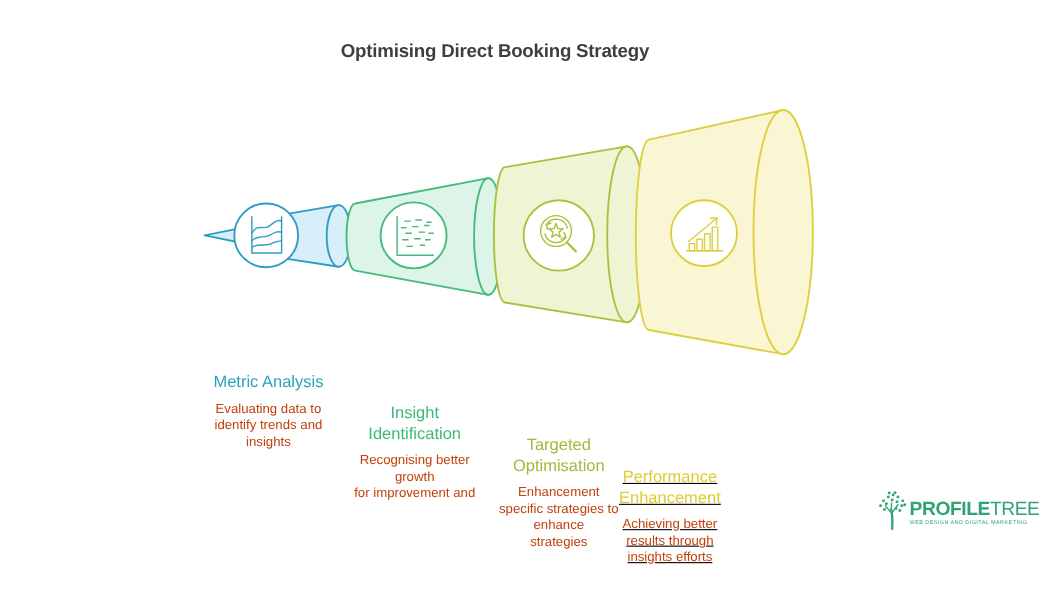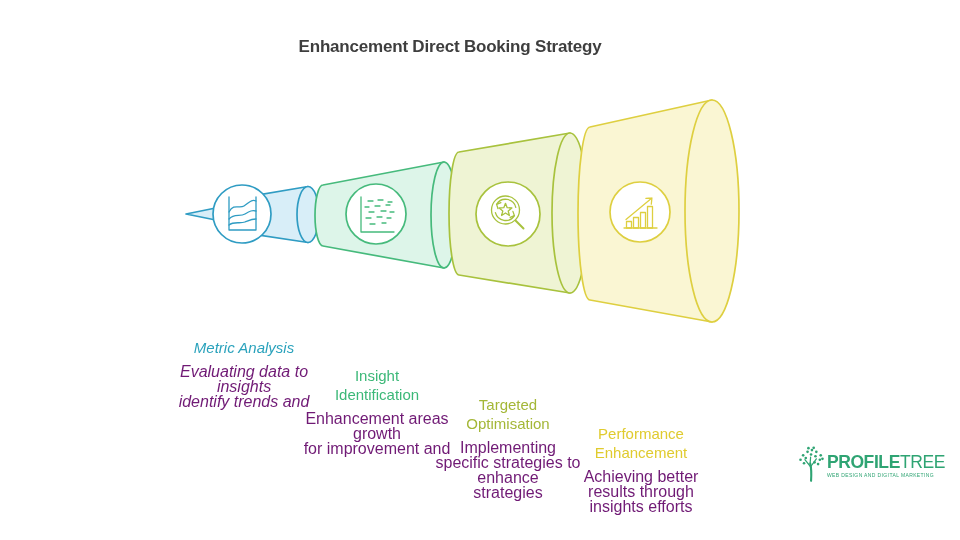--- a/index.html
+++ b/index.html
@@ -3,38 +3,38 @@
 <meta charset="utf-8">
 <style>
   html,body{margin:0;padding:0;background:#fff;}
   #page{position:relative;width:960px;height:540px;background:#ffffff;overflow:hidden;
         font-family:"Liberation Sans",sans-serif;}
   .title{position:absolute;top:37px;left:0;width:900px;text-align:center;
          font-size:17px;font-weight:700;color:#3e3e3e;letter-spacing:-0.2px;}
   .funnel-svg{position:absolute;top:0;left:0;}
   .stage-col{position:absolute;width:150px;text-align:center;}
   .stage-heading{width:126px;margin:0 auto 7px auto;font-size:15px;line-height:19px;font-weight:400;}
-  .stage-desc{font-size:16px;line-height:15px;color:#701a75;}
-  #col-1{left:169px;top:338px;font-style:italic;}
+  .stage-desc{font-size:12px;line-height:15px;color:#c2410c;}
+  #col-1{left:169px;top:338px;}
   #col-2{left:302px;top:366px;}
   #col-3{left:433px;top:395px;}
-  #col-4{left:566px;top:424px;}
+  #col-4{left:534px;top:424px;text-decoration:underline;}
   .logo{position:absolute;left:797px;top:443px;width:148px;height:44px;display:flex;align-items:center;}
   .logo-text{margin-left:0;}
   .brand{font-size:17.5px;line-height:18px;letter-spacing:-0.4px;white-space:nowrap;}
   .brand .bold{font-weight:700;}
   .brand .light{font-weight:400;}
   .tagline{font-size:5px;letter-spacing:0.38px;margin-top:1px;white-space:nowrap;}
 </style>
 </head>
 <body>
 
 <div id="page">
 
-  <div class="title">Enhancement Direct Booking Strategy</div>
+  <div class="title">Optimising Direct Booking Strategy</div>
 
   <svg class="funnel-svg" width="960" height="540" viewBox="0 0 960 540">
 
     <g fill="none" stroke-width="1.7" stroke-linecap="round" stroke-linejoin="round" stroke="#2f9cc3">
       <path d="M186 214 L228 205.5 L228 222.5 Z" fill="#d8eef8"></path>
       <path d="M252 196 L308 186.5 L308 242.5 L252 234 A6 19 0 0 1 252 196 Z" fill="#d8eef8"></path>
       <ellipse cx="308" cy="214.5" rx="11" ry="28" fill="#d8eef8"></ellipse>
       <circle cx="242" cy="214" r="29" fill="#ffffff"></circle>
       <g fill="none" stroke-width="1.3">
         <path d="M229 197 L229 230 L256 230 L256 197"></path>
@@ -87,38 +87,38 @@
         <path d="M626 219.5 L651.3 198.6"></path>
         <path d="M651.9 198 L645.9 198.4 M651.9 198 L651.3 204.2"></path>
       </g>
     </g>
   </svg>
 
   <div class="stage-col" id="col-1">
     <div class="stage-heading" style="color: rgb(42, 162, 188);">Metric Analysis</div>
     <div class="stage-desc">
       <div>Evaluating data to</div>
+      <div>identify trends and</div>
       <div>insights</div>
-      <div>identify trends and</div>
     </div>
   </div>
 
   <div class="stage-col" id="col-2">
     <div class="stage-heading" style="color: rgb(60, 184, 120);">Insight Identification</div>
     <div class="stage-desc">
-      <div>Enhancement areas</div>
+      <div>Recognising better</div>
       <div>growth</div>
       <div>for improvement and</div>
     </div>
   </div>
 
   <div class="stage-col" id="col-3">
     <div class="stage-heading" style="color: rgb(164, 183, 55);">Targeted Optimisation</div>
     <div class="stage-desc">
-      <div>Implementing</div>
+      <div>Enhancement</div>
       <div>specific strategies to</div>
       <div>enhance</div>
       <div>strategies</div>
     </div>
   </div>
 
   <div class="stage-col" id="col-4">
     <div class="stage-heading" style="color: rgb(224, 203, 46);">Performance Enhancement</div>
     <div class="stage-desc">
       <div>Achieving better</div>

